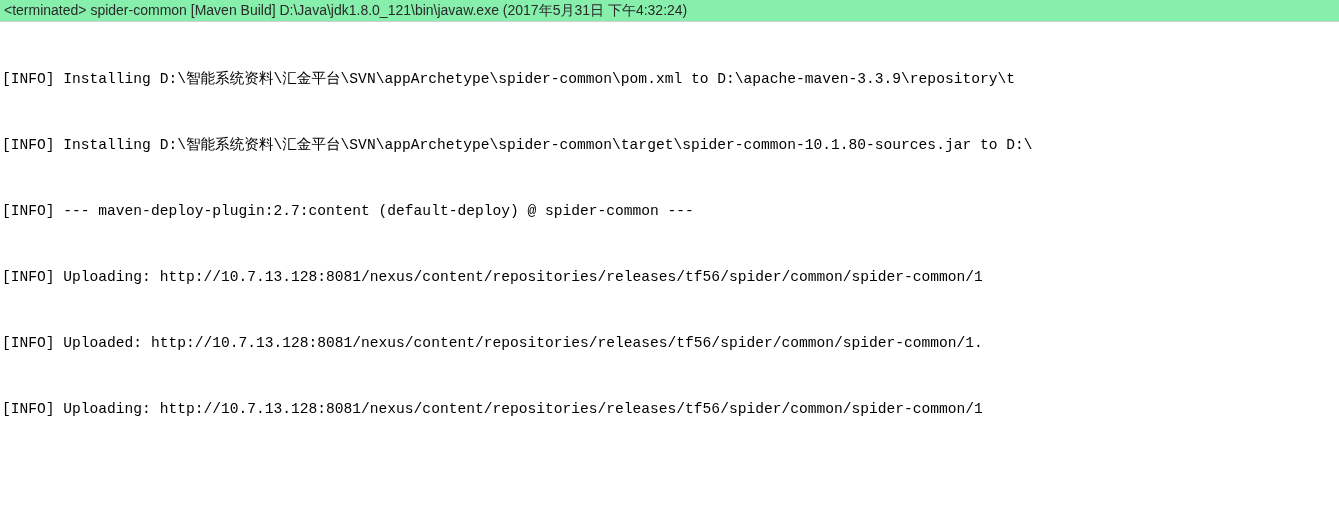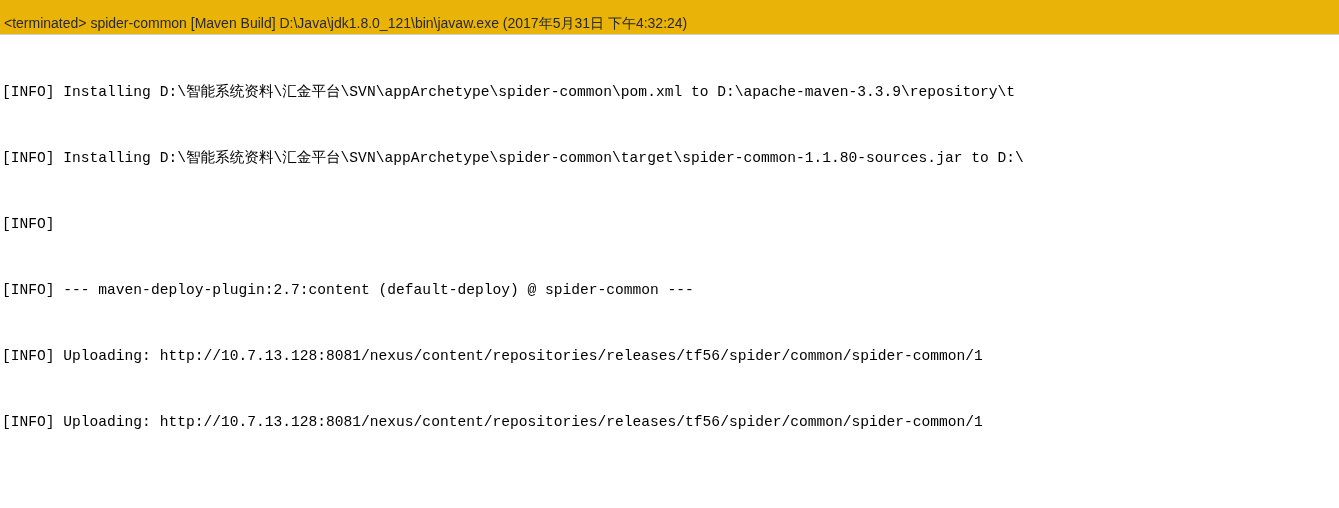--- a/index.html
+++ b/index.html
@@ -8,49 +8,49 @@
     width: 1339px;
     height: 508px;
     overflow: hidden;
     background: #ffffff;
     font-family: "Consolas", "Courier New", monospace;
     font-size: 14.6px;
     line-height: 22px;
     color: #000000;
   }
   .title-bar {
-    background: #eab308;
+    background: #86efac;
     color: #2a2a2a;
     font-family: "Segoe UI", Arial, sans-serif;
     font-size: 14px;
-    padding: 14px 4px 2px 4px;
+    padding: 1px 4px 2px 4px;
     border-bottom: 1px solid #d0d0d0;
     height: 18px;
     line-height: 18px;
     white-space: nowrap;
     overflow: hidden;
   }
   .console {
     padding: 2px 2px 0 2px;
     white-space: pre;
     overflow: hidden;
   }
   .ln { height: 22px; }
 </style>
 </head>
 <body>
 
 <div class="title-bar">&lt;terminated&gt; spider-common [Maven Build] D:\Java\jdk1.8.0_121\bin\javaw.exe (2017年5月31日 下午4:32:24)</div>
 
 <div class="console">
   <div class="ln">[INFO] Installing D:\智能系统资料\汇金平台\SVN\appArchetype\spider-common\pom.xml to D:\apache-maven-3.3.9\repository\t</div>
-  <div class="ln">[INFO] Installing D:\智能系统资料\汇金平台\SVN\appArchetype\spider-common\target\spider-common-1.1.80-sources.jar to D:\</div>
-  <div class="ln">[INFO] </div>
+  <div class="ln">[INFO] Installing D:\智能系统资料\汇金平台\SVN\appArchetype\spider-common\target\spider-common-10.1.80-sources.jar to D:\</div>
   <div class="ln">[INFO] --- maven-deploy-plugin:2.7:content (default-deploy) @ spider-common ---</div>
   <div class="ln">[INFO] Uploading: http://10.7.13.128:8081/nexus/content/repositories/releases/tf56/spider/common/spider-common/1</div>
+  <div class="ln">[INFO] Uploaded: http://10.7.13.128:8081/nexus/content/repositories/releases/tf56/spider/common/spider-common/1.</div>
   <div class="ln">[INFO] Uploading: http://10.7.13.128:8081/nexus/content/repositories/releases/tf56/spider/common/spider-common/1</div>
   
   
   
   
   
   
   
   
   

